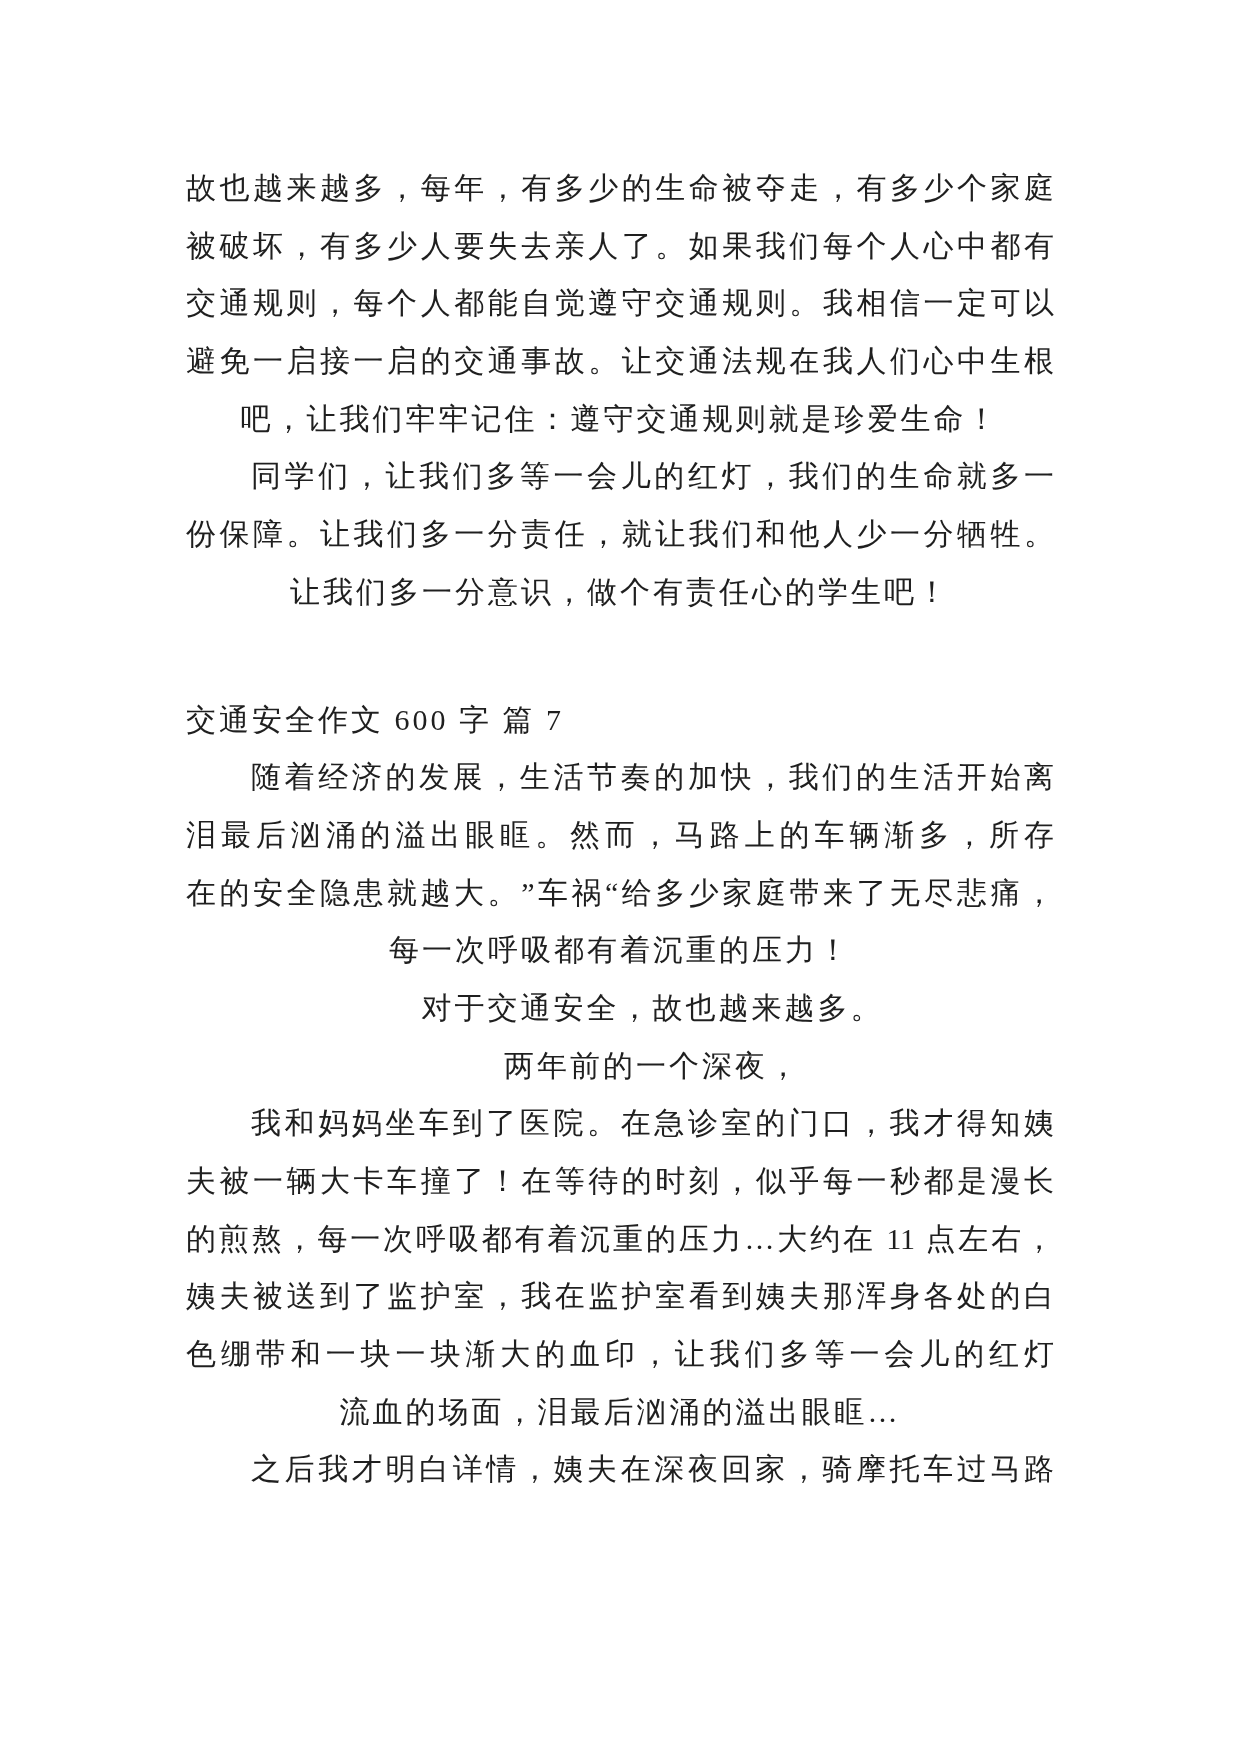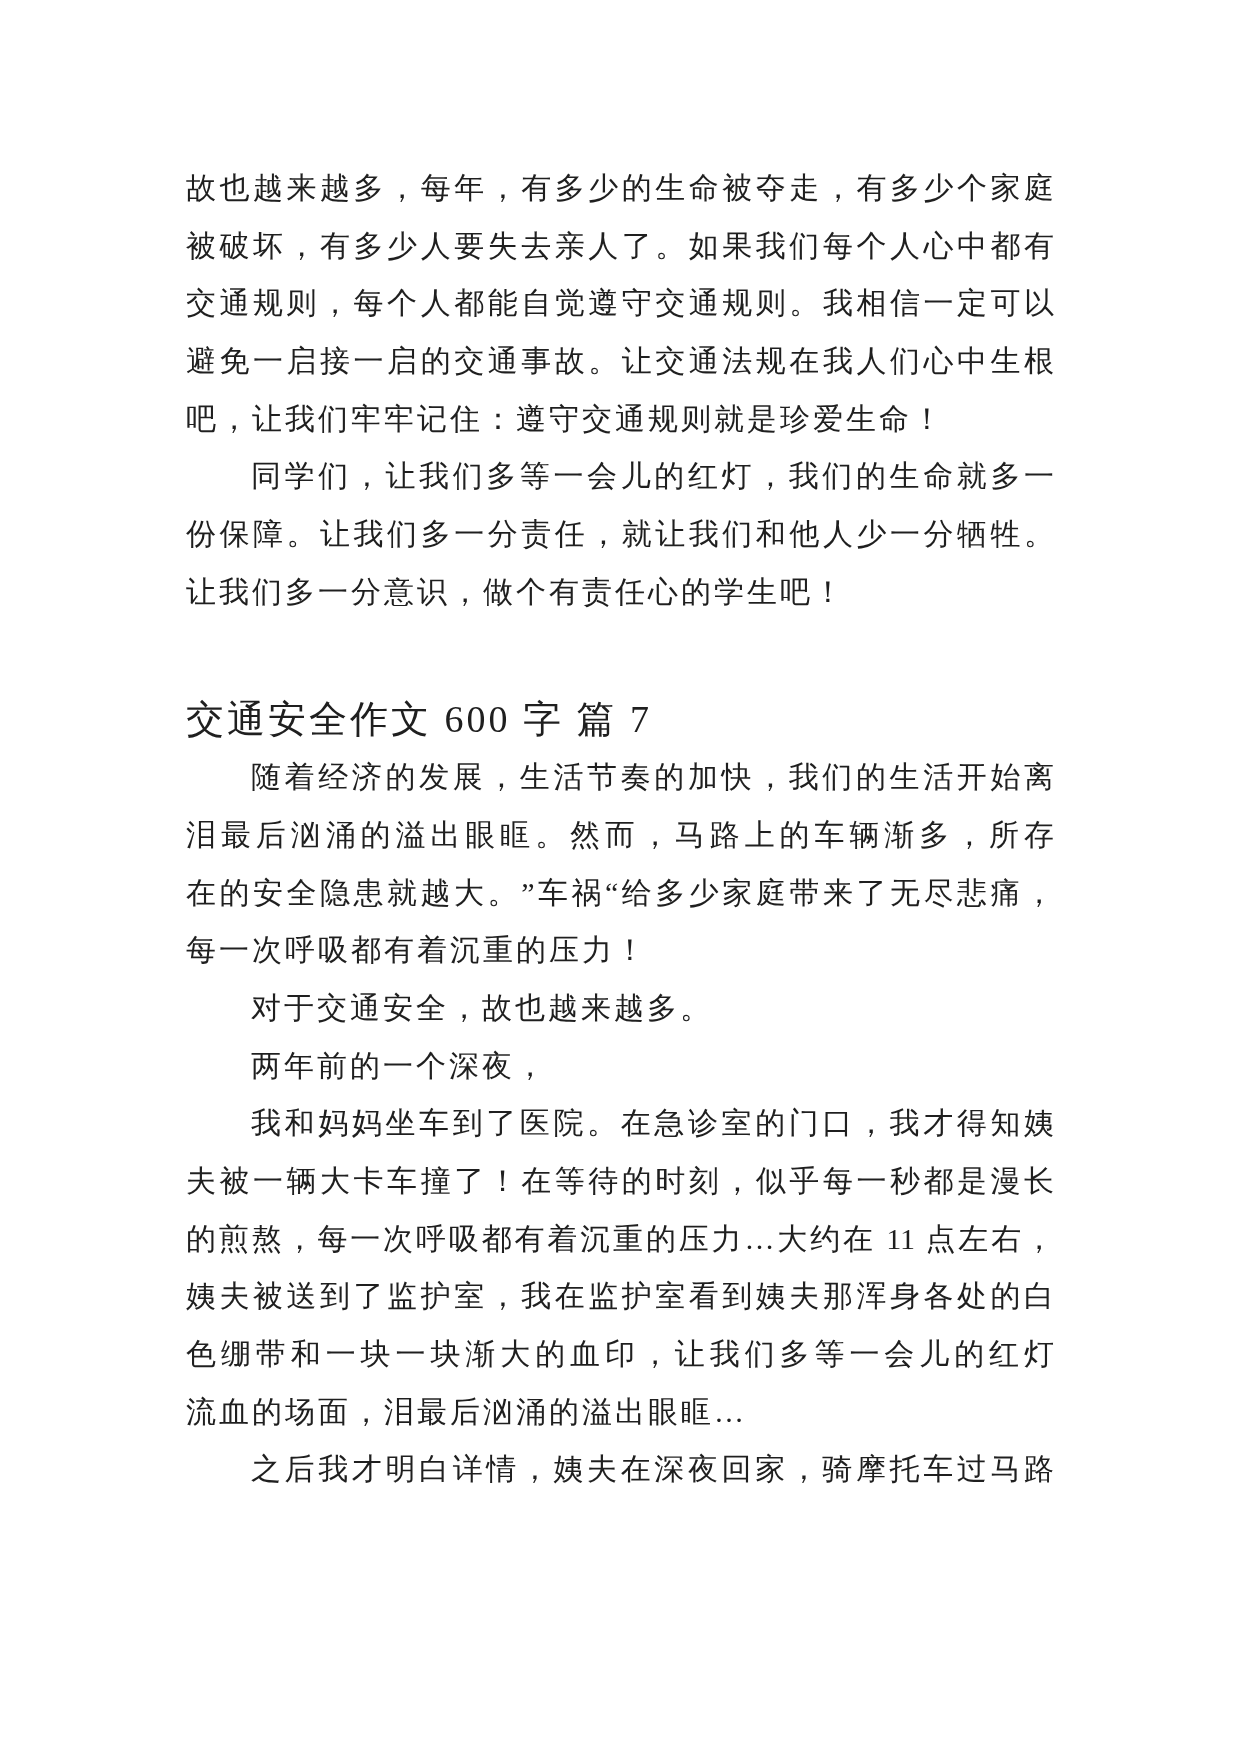--- a/index.html
+++ b/index.html
@@ -22,40 +22,41 @@
     top: 159px;
     width: 868px;
   }
   .line {
     height: 57.7px;
     line-height: 57.7px;
     font-size: 30px;
     white-space: nowrap;
     letter-spacing: 3px;
     font-weight: 400;
+    text-align: center;
   }
   
   .line.fill {
     white-space: normal;
     letter-spacing: normal;
     text-align: justify;
     text-align-last: justify;
     overflow: hidden;
   }
   
   .line.indent {
     text-indent: 65px;
   }
   .section-gap {
     height: 70px;
   }
   .heading-line {
     height: 57.7px;
     line-height: 57.7px;
-    font-size: 38px;
+    font-size: 30px;
     letter-spacing: 3px;
     white-space: nowrap;
   }
 </style>
 </head>
 <body>
 
 <div class="doc-page">
   <div class="essay-content">
 

